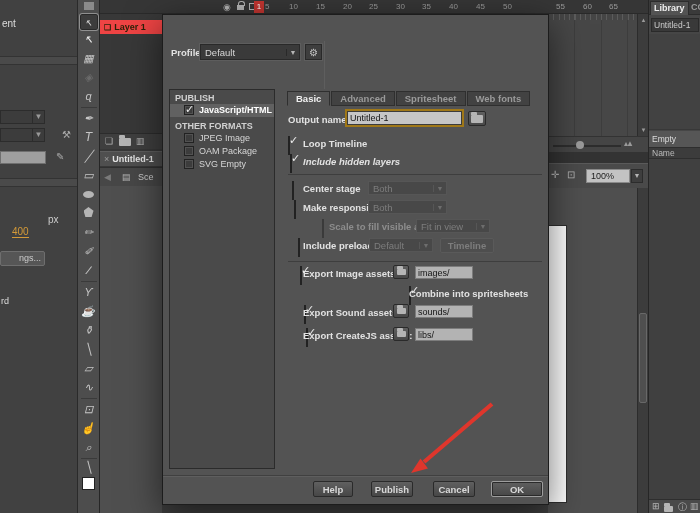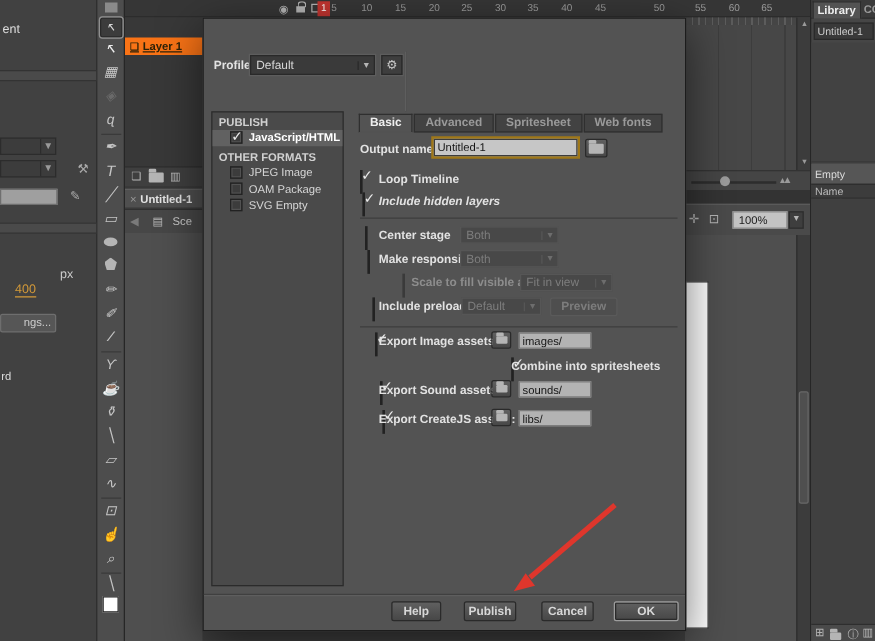--- a/index.html
+++ b/index.html
@@ -39,22 +39,22 @@
   .hd-ic{top:2px;color:#b5b5b5;font-size:9px;line-height:10px;}
   .lock-ic{top:5px;width:7px;height:5px;background:#b5b5b5;}
   .lock-ic::before{content:"";position:absolute;top:-4px;left:1px;width:5px;height:4px;
                    border:1px solid #b5b5b5;border-bottom:none;border-radius:3px 3px 0 0;}
   .outl-ic{top:3px;width:7px;height:7px;border:1px solid #b5b5b5;}
   .playhead{top:1px;width:10px;height:12px;background:#c23530;color:#fff;font-size:8px;line-height:12px;text-align:center;}
   .fnum{top:2px;color:#9a9a9a;font-size:8px;}
 
   
   .tl-left{left:100px;top:14px;width:62px;height:172px;background:#383838;}
-  .layer-row{left:0;top:16px;width:62px;height:14px;background:#f97316;color:#2d2208;
-             font-size:9px;font-weight:bold;line-height:14px;text-decoration:underline;}
+  .layer-row{left:0;top:6px;width:62px;height:14px;background:#ef4444;color:#2d2208;
+             font-size:9px;font-weight:bold;line-height:14px;}
   .layer-row .lic{margin:0 3px 0 4px;font-size:8px;}
   .tl-btns{left:0;top:119px;width:62px;height:16px;background:#3f3f3f;border-top:1px solid #2c2c2c;color:#b5b5b5;}
   .tl-btns span{position:absolute;top:2px;font-size:9px;}
   .doc-tab{left:0;top:137px;width:62px;height:15px;background:#4f4f4f;border-top:1px solid #5e5e5e;
            color:#e4e4e4;font-size:9px;line-height:15px;}
   .edit-bar{left:0;top:153px;width:62px;height:19px;background:#474747;border-top:1px solid #303030;}
   .folder-sh{display:inline-block;position:relative;width:12px;height:8px;background:#b5b5b5;border-radius:1px;}
   .folder-sh::before{content:"";position:absolute;top:-3px;left:0;width:6px;height:3px;background:#b5b5b5;border-radius:1px 1px 0 0;}
 
   
@@ -208,21 +208,21 @@
     <div class="r playhead" style="left:154px;">1</div>
     <span class="r fnum" style="left:165px;">5</span>
     <span class="r fnum" style="left:189px;">10</span>
     <span class="r fnum" style="left:216px;">15</span>
     <span class="r fnum" style="left:243px;">20</span>
     <span class="r fnum" style="left:269px;">25</span>
     <span class="r fnum" style="left:296px;">30</span>
     <span class="r fnum" style="left:322px;">35</span>
     <span class="r fnum" style="left:349px;">40</span>
     <span class="r fnum" style="left:376px;">45</span>
-    <span class="r fnum" style="left:403px;padding-left:20px;">50</span>
+    <span class="r fnum" style="left:383px;padding-left:20px;">50</span>
     <span class="r fnum" style="left:456px;">55</span>
     <span class="r fnum" style="left:483px;">60</span>
     <span class="r fnum" style="left:509px;">65</span>
   </div>
 
   <div class="r tl-left">
     <div class="r layer-row">
       <span class="lic">❏</span><span>Layer 1</span>
     </div>
     <div class="r tl-btns">
@@ -362,21 +362,21 @@
       <span>Fit in view</span>
       <span class="arr">▼</span>
     </div>
 
     <span class="r cb" style="left:125px;top:224px;"></span>
     <span class="r dlabel" style="left:140px;top:225px;">Include preloader</span>
     <div class="r sel dis" style="left:206px;top:223px;width:64px;height:14px;">
       <span>Default</span>
       <span class="arr">▼</span>
     </div>
-    <button class="r pbtn" style="left:277px;top:223px;width:54px;height:15px;background:#4e4e4e;color:#7d7d7d;border-color:#5a5a5a;">Preview</button>
+    <button class="r pbtn" style="left:277px;top:223px;width:54px;height:15px;background:#4e4e4e;color:#7d7d7d;border-color:#5a5a5a;">Timeline</button>
 
     <div class="r hr" style="left:125px;top:246px;width:254px;"></div>
 
     
     <span class="r cb on" style="left:125px;top:252px;"></span>
     <span class="r dlabel" style="left:140px;top:253px;">Export Image assets:</span>
     <div class="r fbtn" style="left:230px;top:250px;width:16px;height:14px;">
         <i class="folder-sh" style="width:9px;height:6px;"></i>
       </div>
     <input class="r tin" style="left: 252px; top: 251px; width: 58px; height: 13px;" value="images/">

